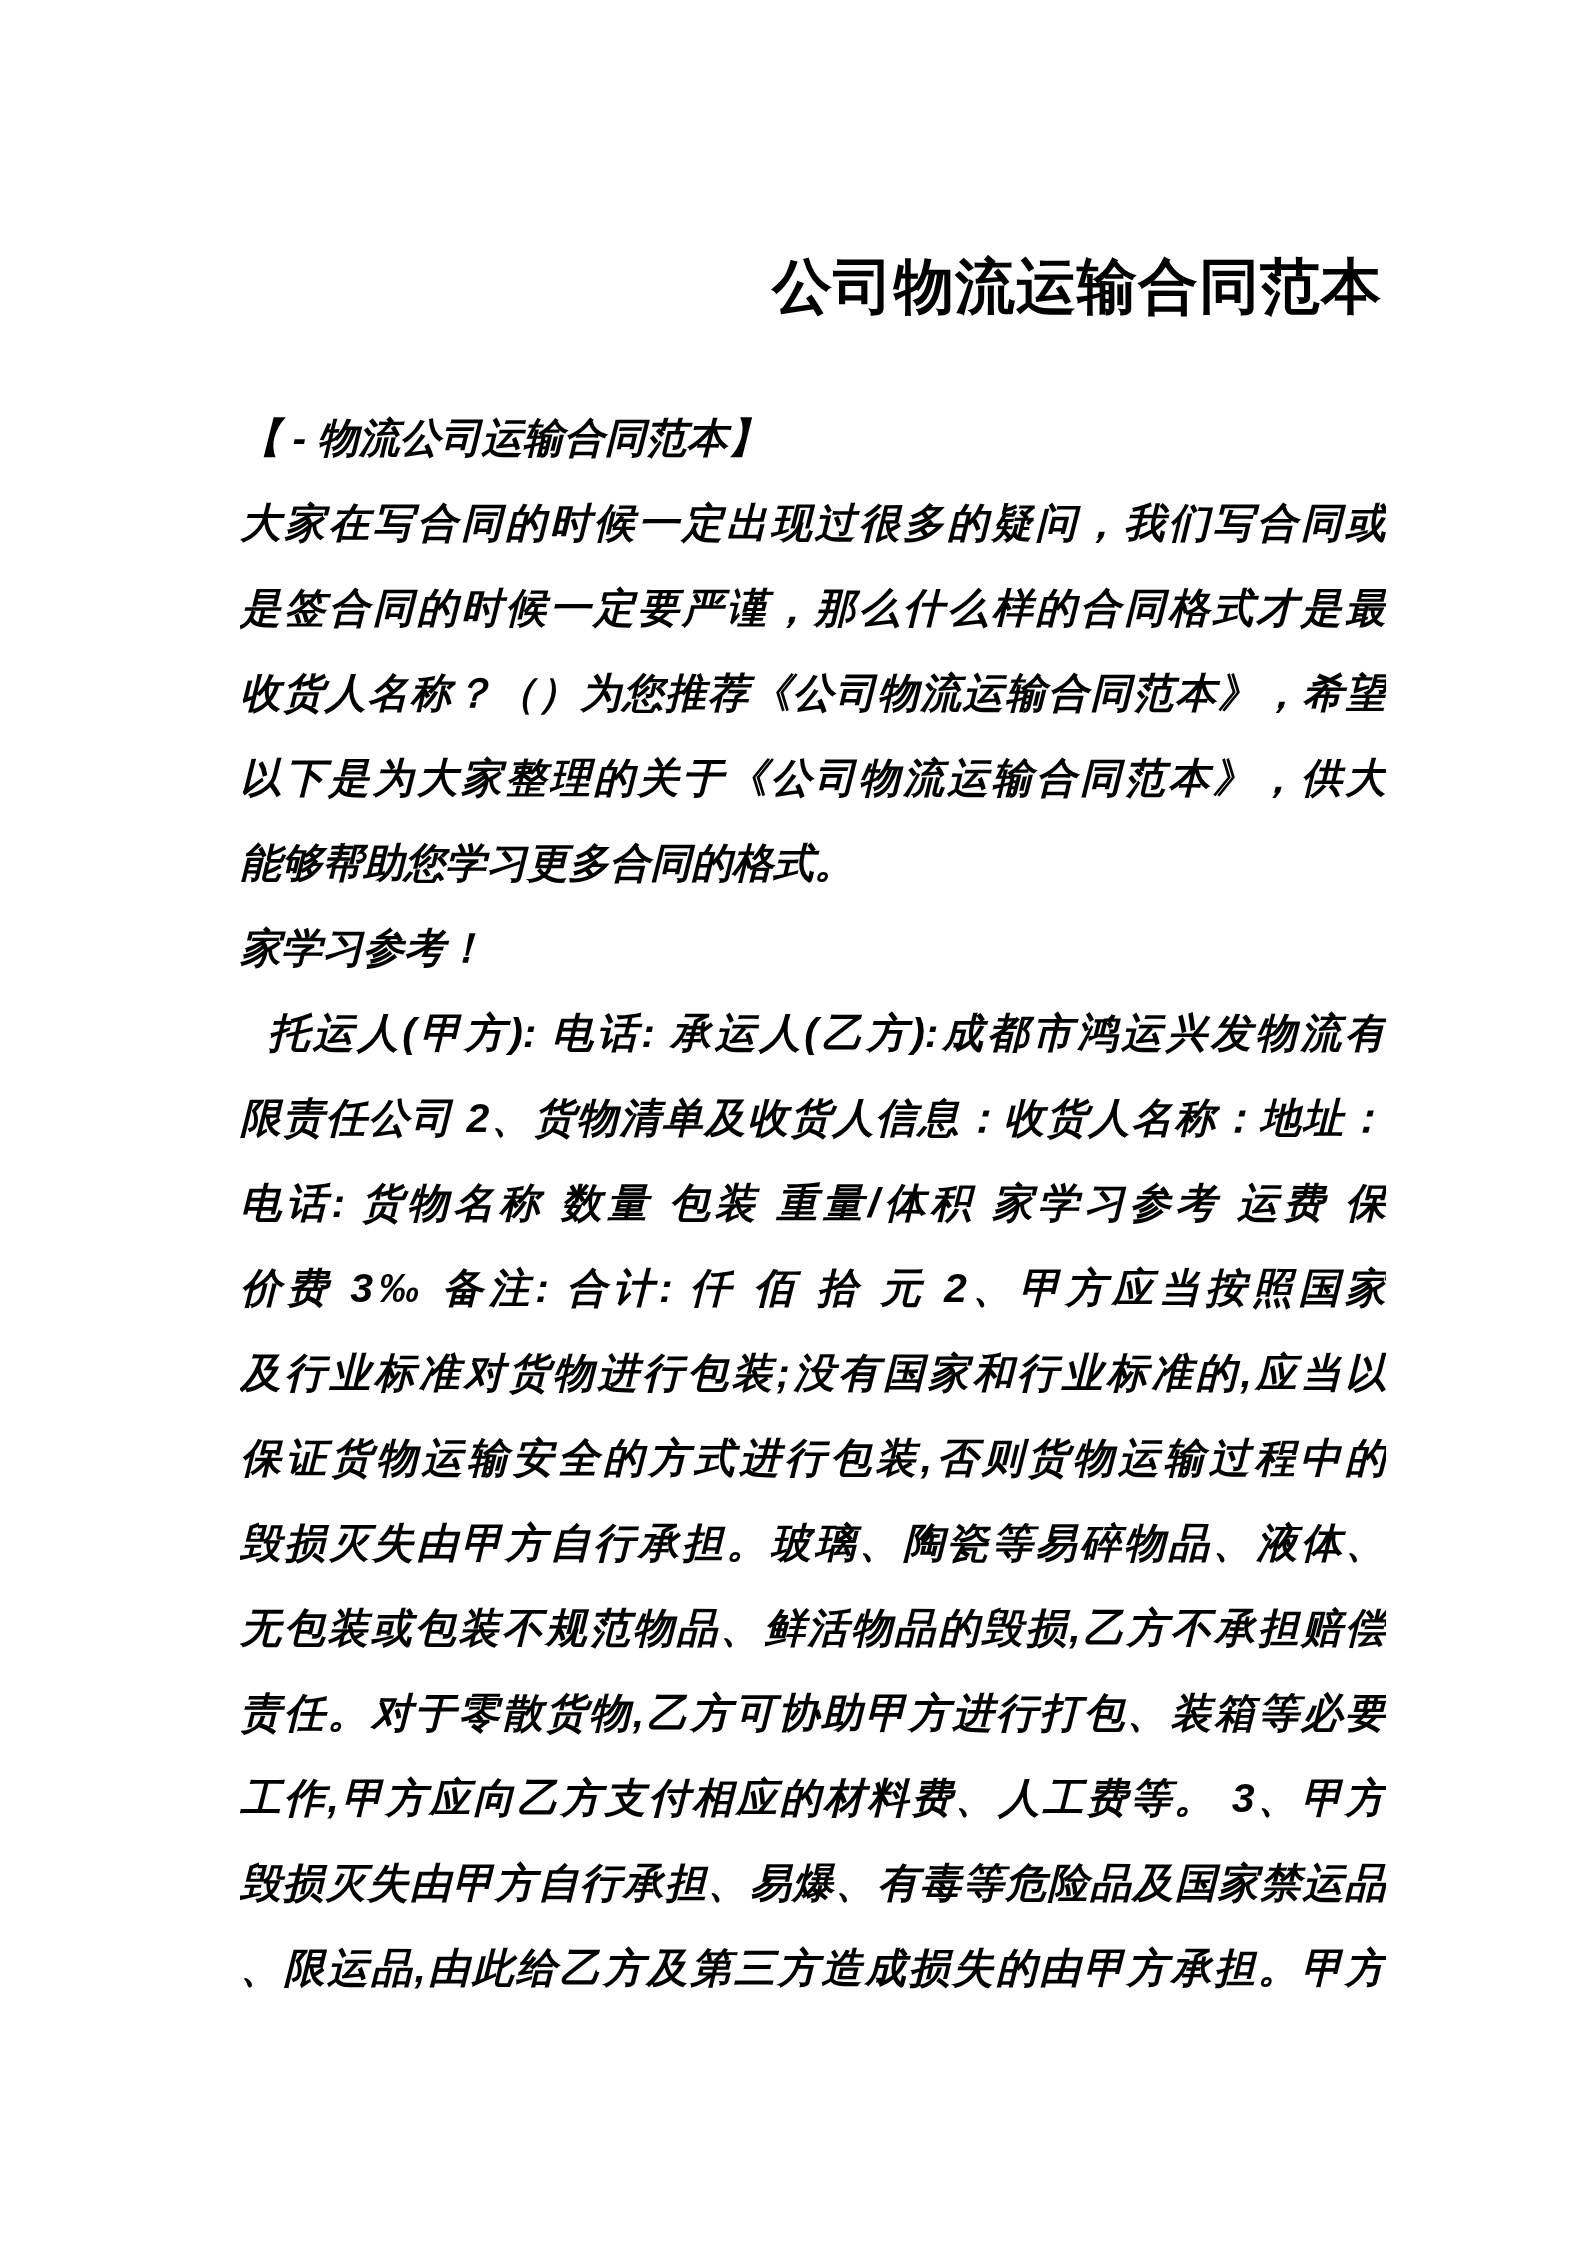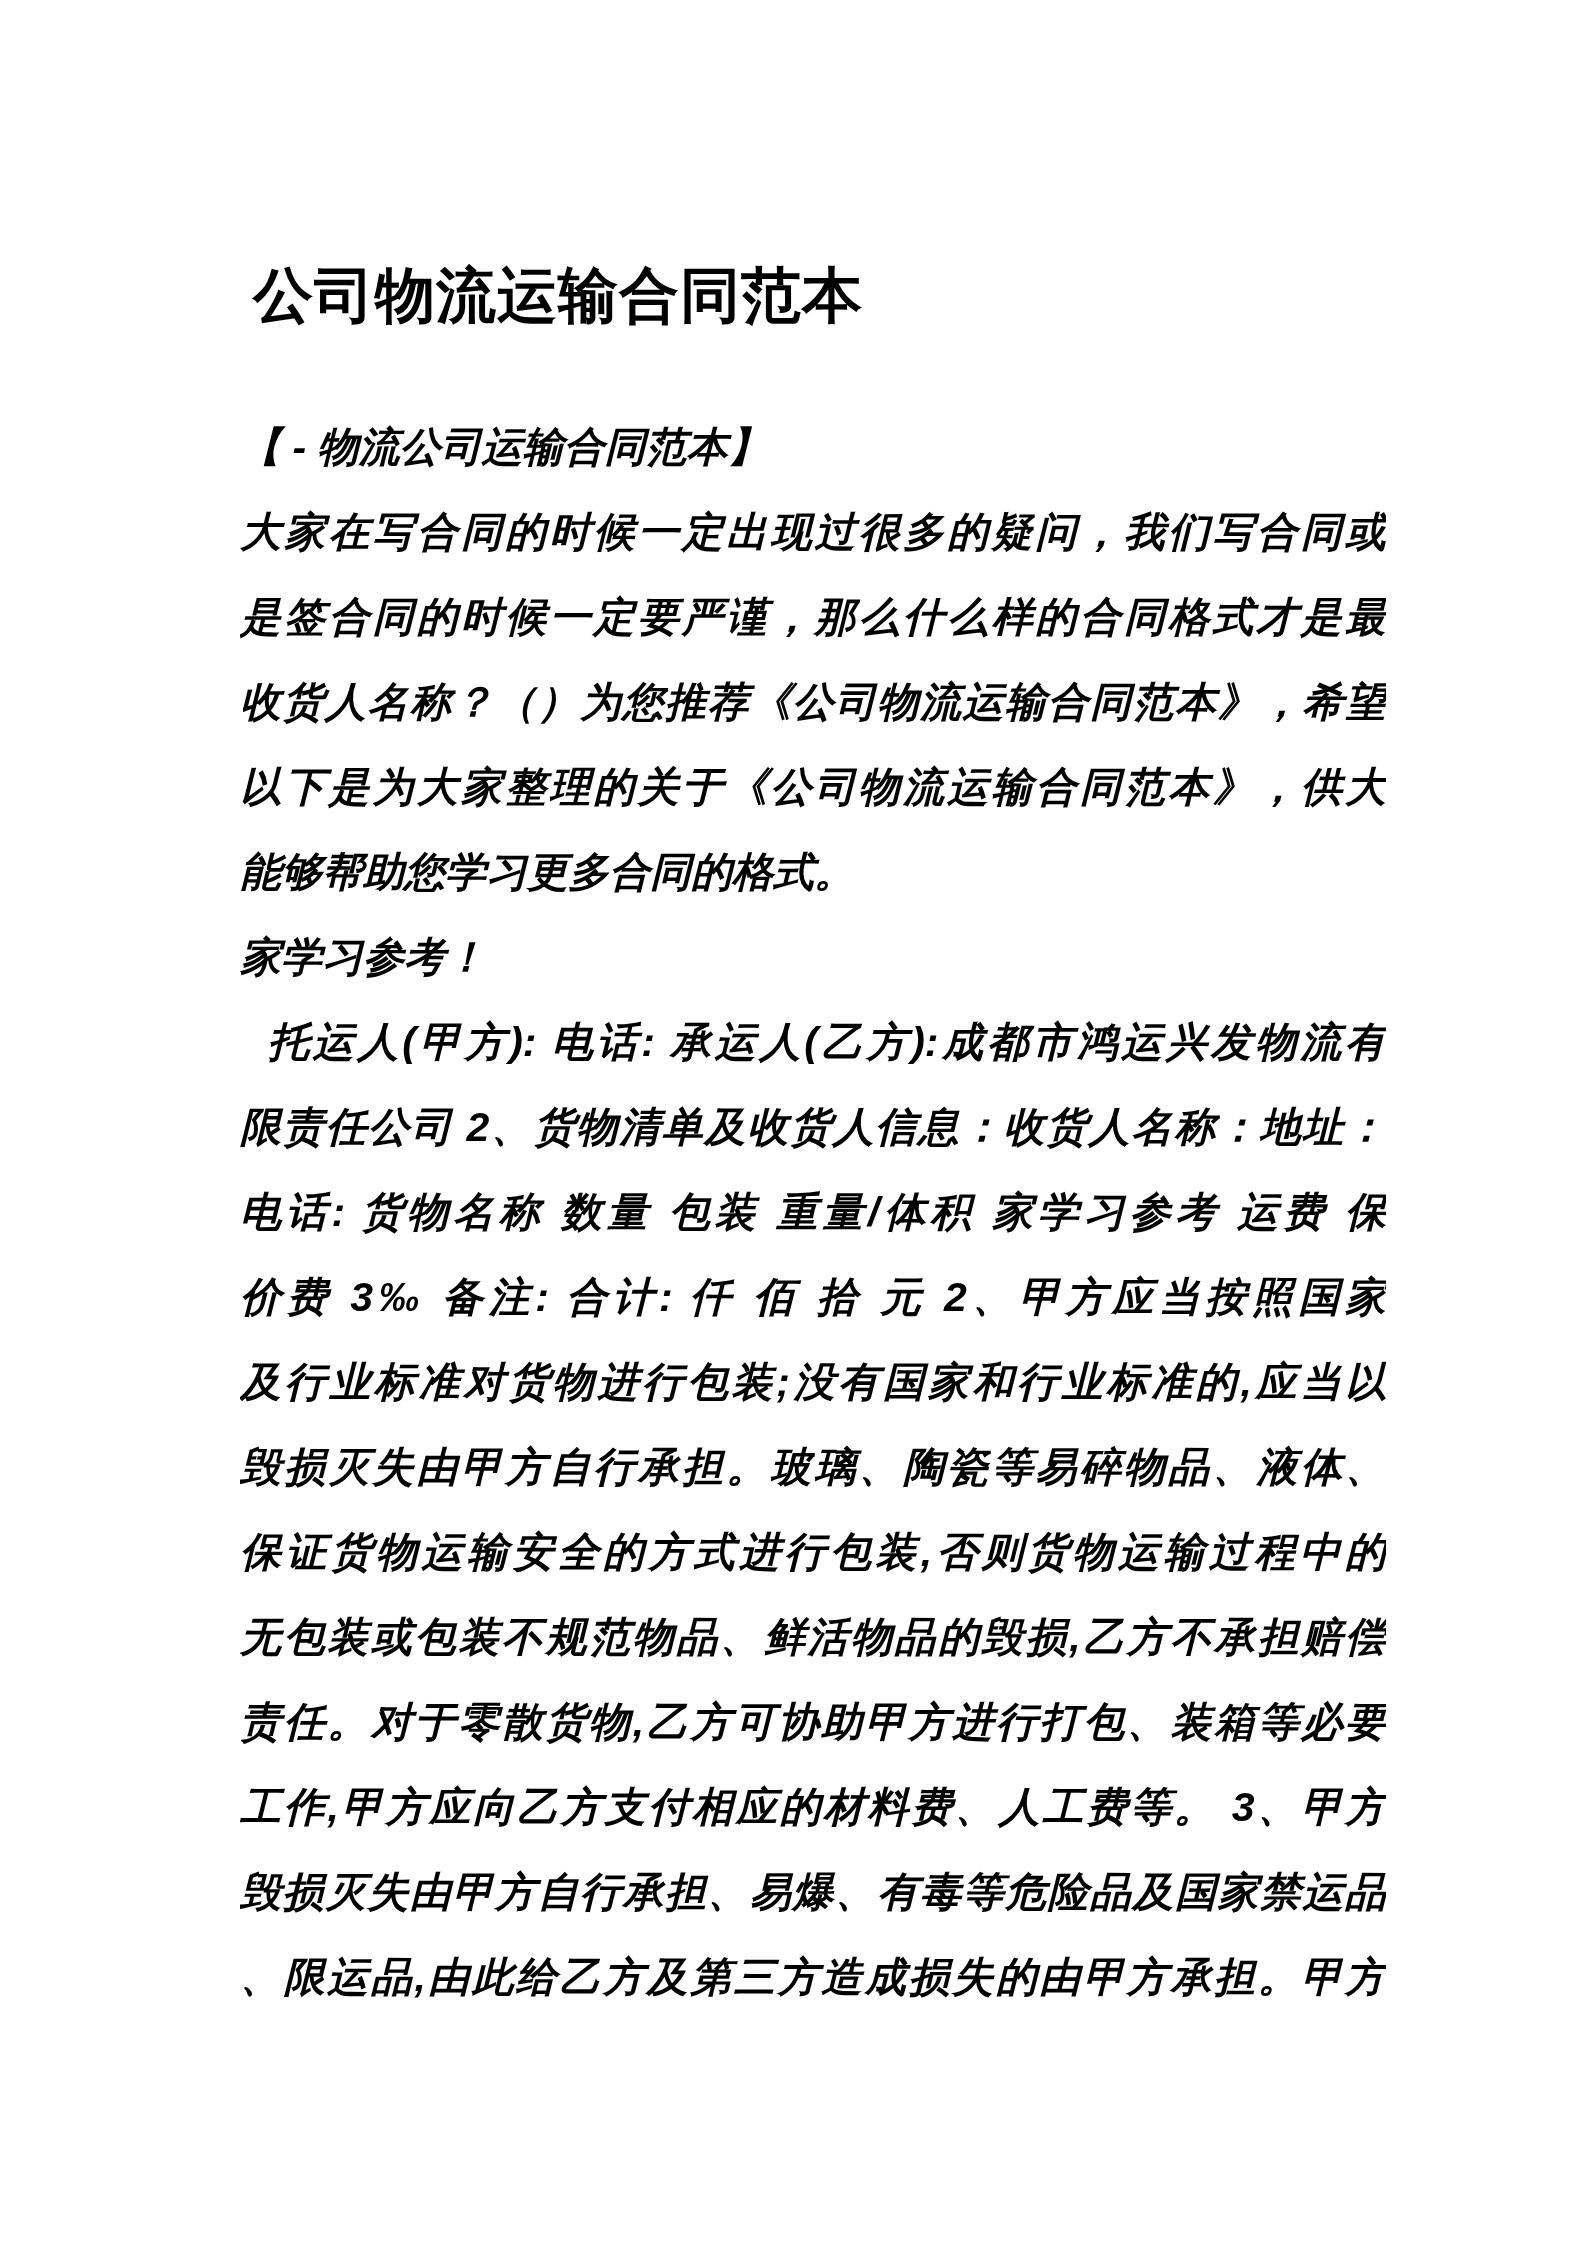--- a/index.html
+++ b/index.html
@@ -13,24 +13,24 @@
     height: 2244px;
     box-sizing: border-box;
     background: #ffffff;
     color: #000000;
     padding: 250px 200px 0 240px;
     font-family: "Liberation Sans", sans-serif;
     font-weight: 700;
     overflow: hidden;
   }
   .doc-title {
-    margin: 13px;
+    margin: 4px;
     font-size: 60px;
     line-height: 66px;
-    text-align: left;
+    text-align: right;
     font-weight: 800;
     letter-spacing: 1px;
     white-space: nowrap;
   }
   .doc-body {
     margin-top: 76px;
     font-size: 41px;
     font-style: italic;
   }
   .line {
@@ -60,21 +60,21 @@
       <div class="line fill">是签合同的时候一定要严谨，那么什么样的合同格式才是最</div>
       <div class="line fill">收货人名称？（）为您推荐《公司物流运输合同范本》，希望</div>
       <div class="line fill">以下是为大家整理的关于《公司物流运输合同范本》，供大</div>
       <div class="line">能够帮助您学习更多合同的格式。</div>
       <div class="line">家学习参考！</div>
       <div class="line fill indent">托运人(甲方): 电话: 承运人(乙方):成都市鸿运兴发物流有</div>
       <div class="line fill">限责任公司 2、货物清单及收货人信息：收货人名称：地址：</div>
       <div class="line fill">电话: 货物名称 数量 包装 重量/体积 家学习参考 运费 保</div>
       <div class="line fill">价费 3‰ 备注: 合计: 仟 佰 拾 元 2、甲方应当按照国家</div>
       <div class="line fill">及行业标准对货物进行包装;没有国家和行业标准的,应当以</div>
+      <div class="line fill">保证货物运输安全的方式进行包装,否则货物运输过程中的</div>
       <div class="line fill">毁损灭失由甲方自行承担。玻璃、陶瓷等易碎物品、液体、</div>
-      <div class="line fill">保证货物运输安全的方式进行包装,否则货物运输过程中的</div>
       <div class="line fill">无包装或包装不规范物品、鲜活物品的毁损,乙方不承担赔偿</div>
       <div class="line fill">责任。对于零散货物,乙方可协助甲方进行打包、装箱等必要</div>
       <div class="line fill">工作,甲方应向乙方支付相应的材料费、人工费等。 3、甲方</div>
       <div class="line fill">毁损灭失由甲方自行承担、易爆、有毒等危险品及国家禁运品</div>
       <div class="line fill">、限运品,由此给乙方及第三方造成损失的由甲方承担。甲方</div>
     </div>
 </div>
 
 </body></html>

